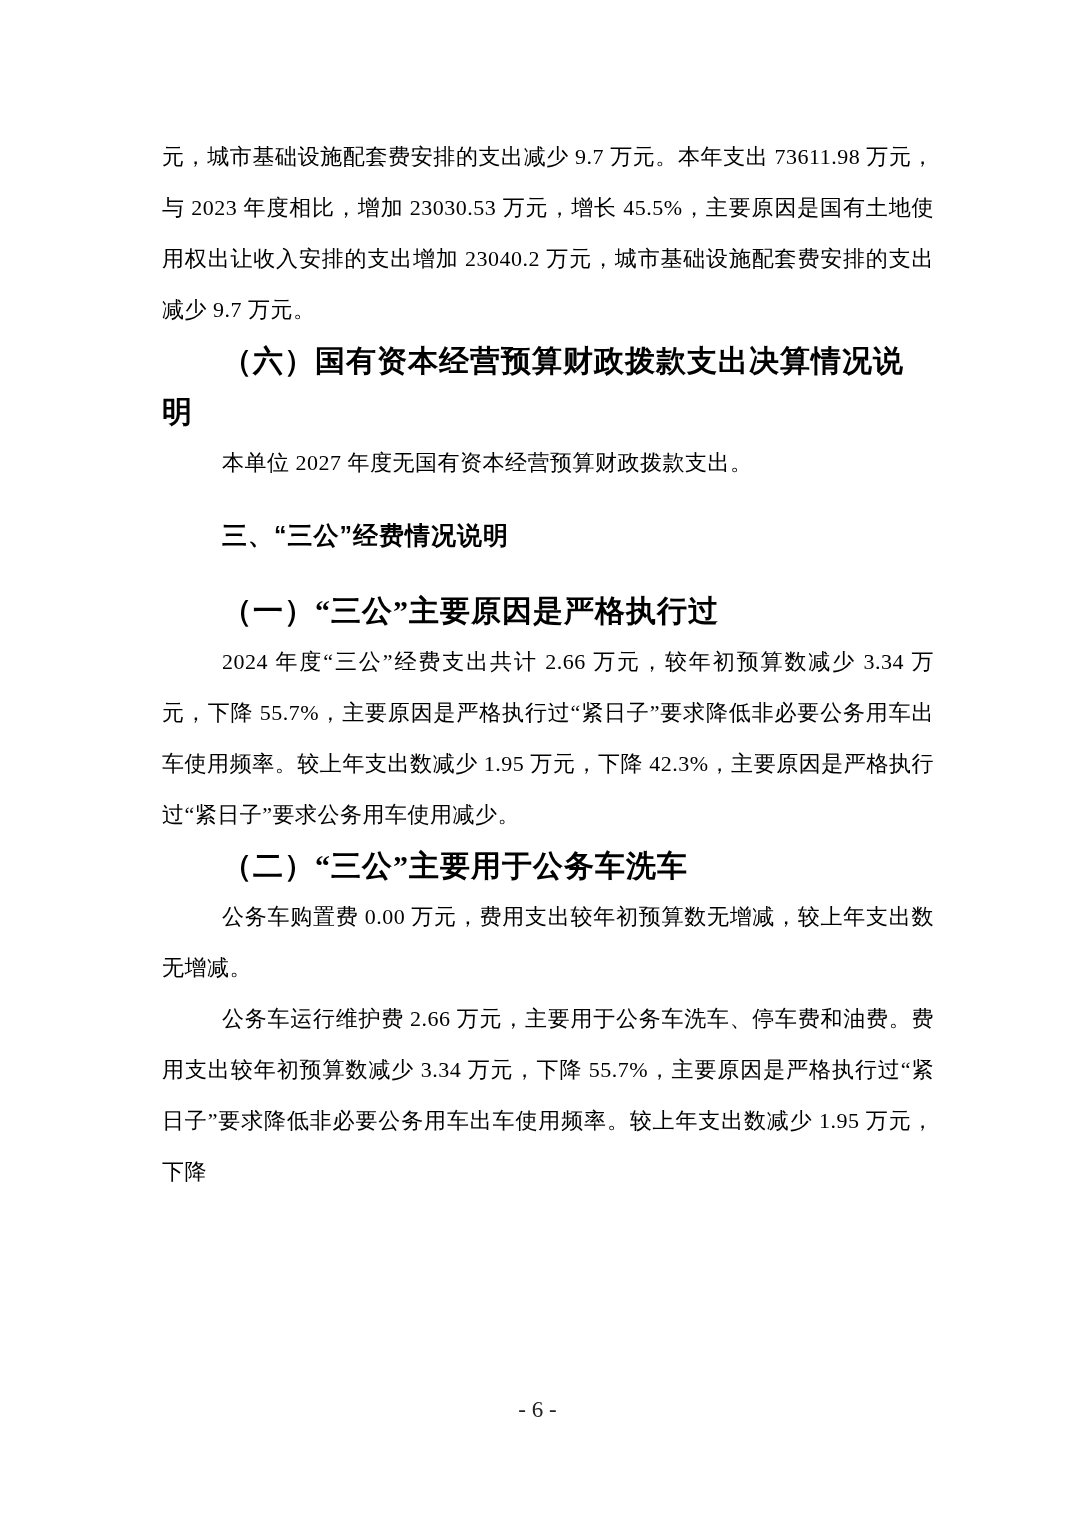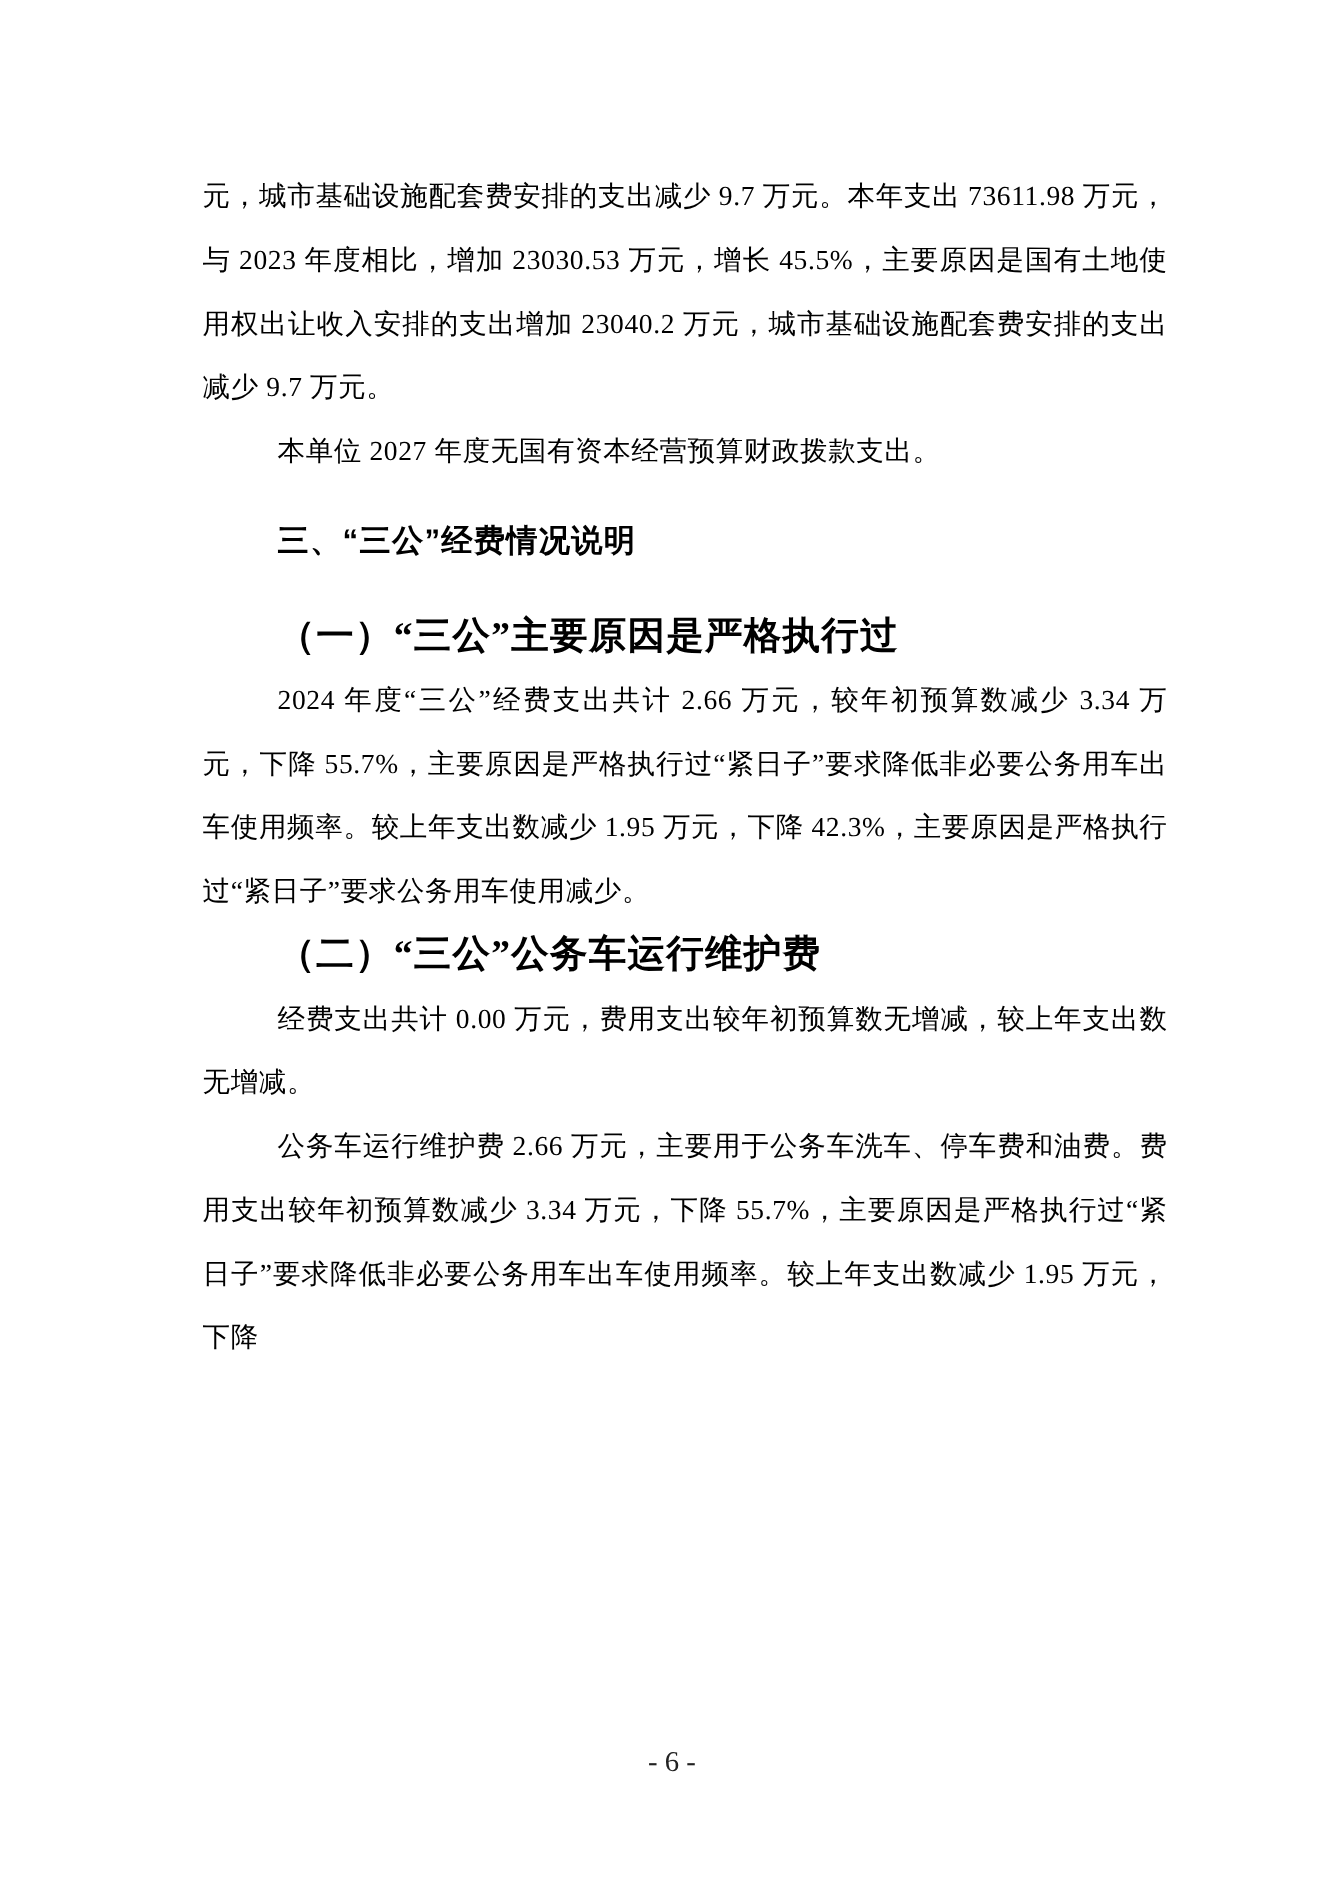--- a/index.html
+++ b/index.html
@@ -66,22 +66,23 @@
     color: #222222;
     font-family: "Liberation Serif", "DejaVu Serif", serif;
   }
 </style>
 </head>
 <body>
 
 <div class="page">
   <div class="content" id="content">
       <div class="para">元，城市基础设施配套费安排的支出减少 9.7 万元。本年支出 73611.98 万元，与 2023 年度相比，增加 23030.53 万元，增长 45.5%，主要原因是国有土地使用权出让收入安排的支出增加 23040.2 万元，城市基础设施配套费安排的支出减少 9.7 万元。</div>
+      <div class="h-sub">（六）国有资本经营预算财政拨款支出决算情况说明</div>
       <div class="para indent">本单位 2027 年度无国有资本经营预算财政拨款支出。</div>
       <div class="h-main">三、“三公”经费情况说明</div>
       <div class="h-sub">（一）“三公”主要原因是严格执行过</div>
       <div class="para indent">2024 年度“三公”经费支出共计 2.66 万元，较年初预算数减少 3.34 万元，下降 55.7%，主要原因是严格执行过“紧日子”要求降低非必要公务用车出车使用频率。较上年支出数减少 1.95 万元，下降 42.3%，主要原因是严格执行过“紧日子”要求公务用车使用减少。</div>
-      <div class="h-sub">（二）“三公”公务车运行维护费</div>
-      <div class="para indent">经费支出共计 0.00 万元，费用支出较年初预算数无增减，较上年支出数无增减。</div>
+      <div class="h-sub">（二）“三公”主要用于公务车洗车</div>
+      <div class="para indent">公务车购置费 0.00 万元，费用支出较年初预算数无增减，较上年支出数无增减。</div>
       <div class="para indent">公务车运行维护费 2.66 万元，主要用于公务车洗车、停车费和油费。费用支出较年初预算数减少 3.34 万元，下降 55.7%，主要原因是严格执行过“紧日子”要求降低非必要公务用车出车使用频率。较上年支出数减少 1.95 万元，下降</div>
     </div>
   <div class="footer">- 6 -</div>
 </div>
 
 </body></html>

